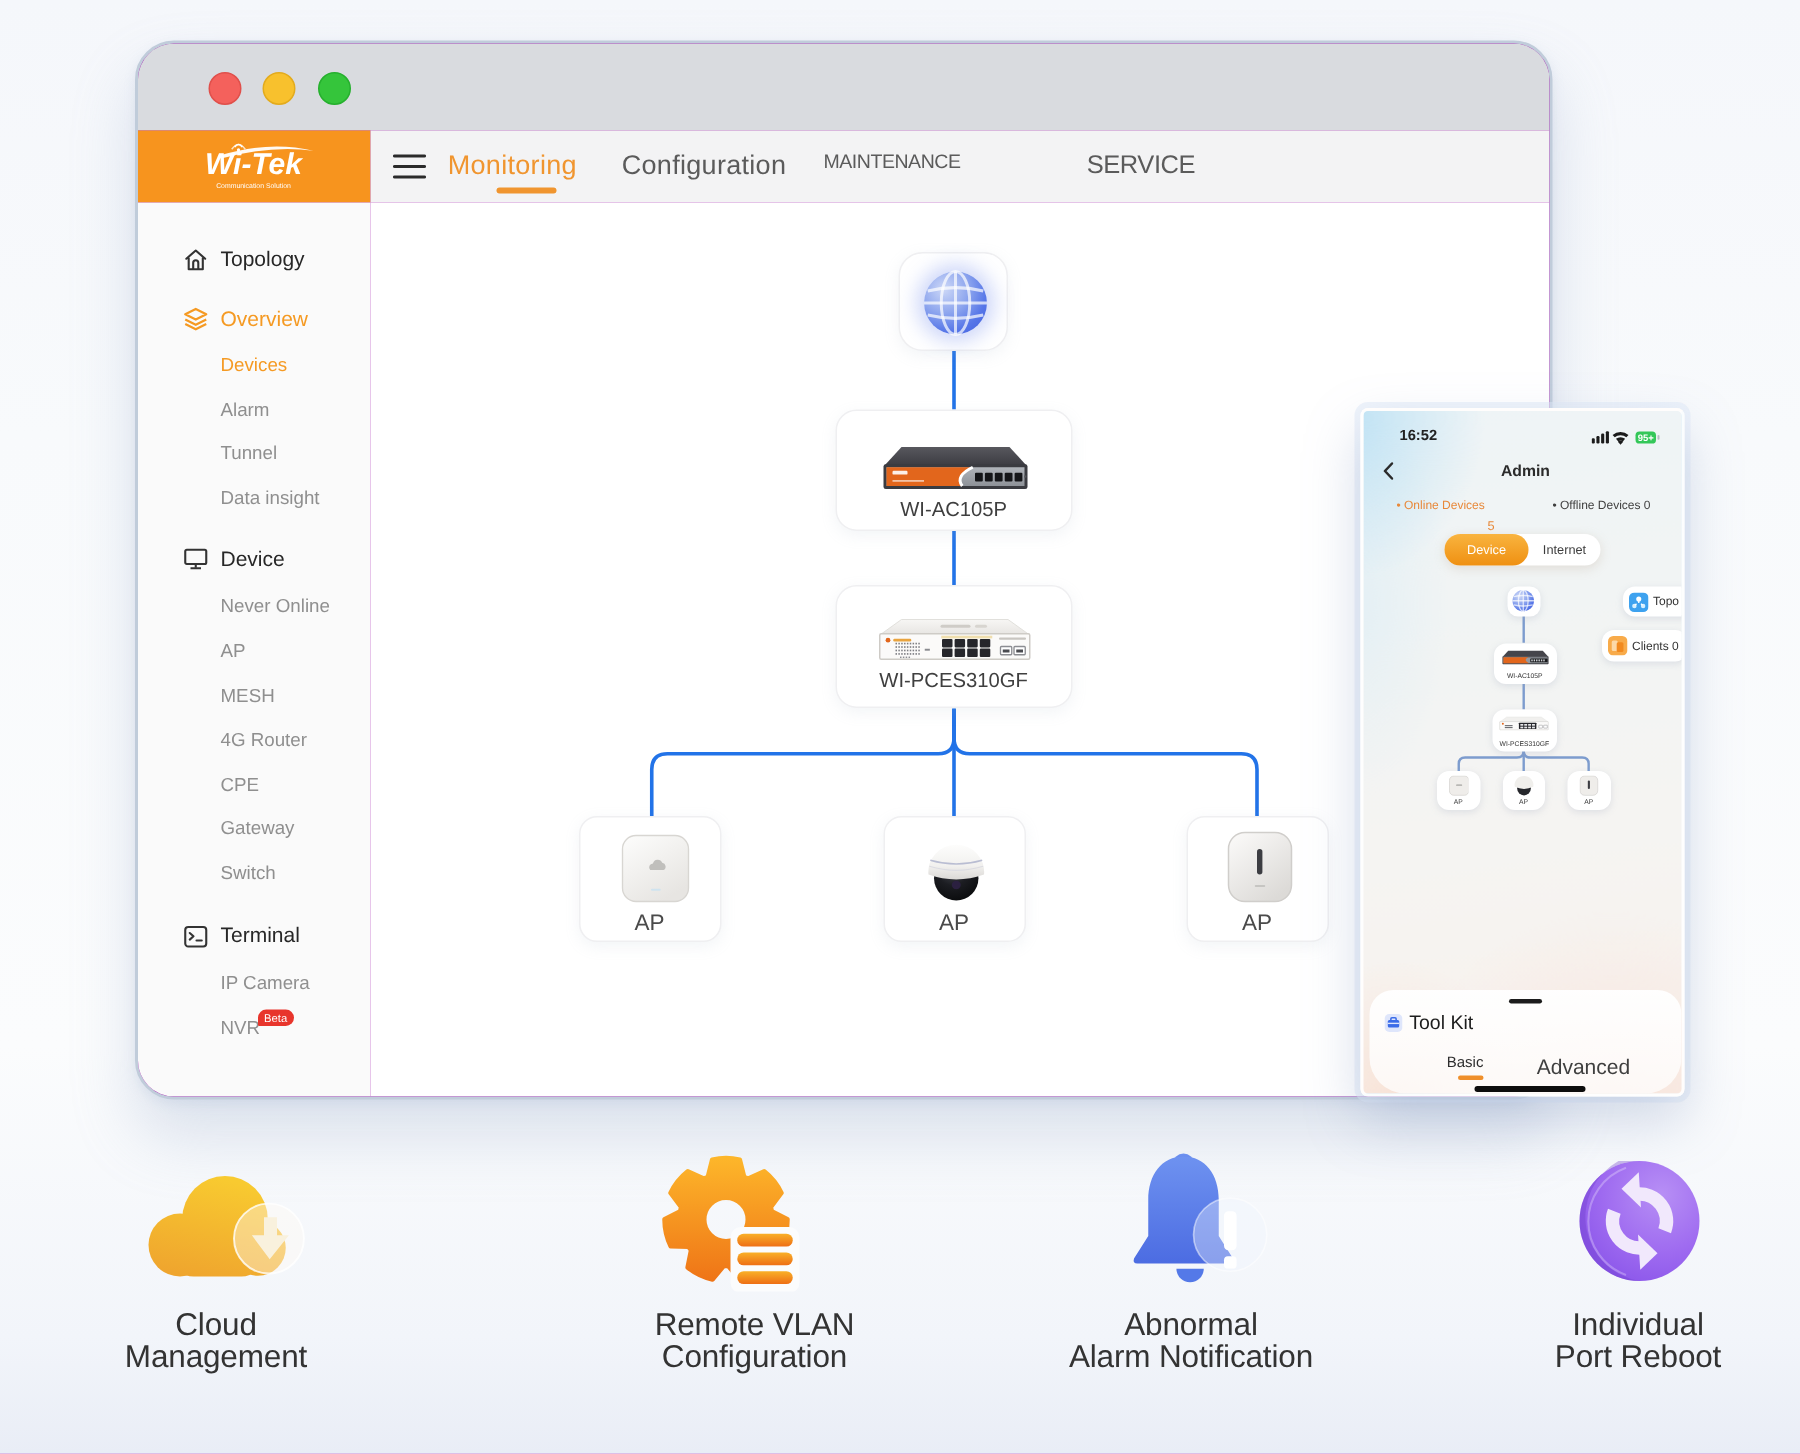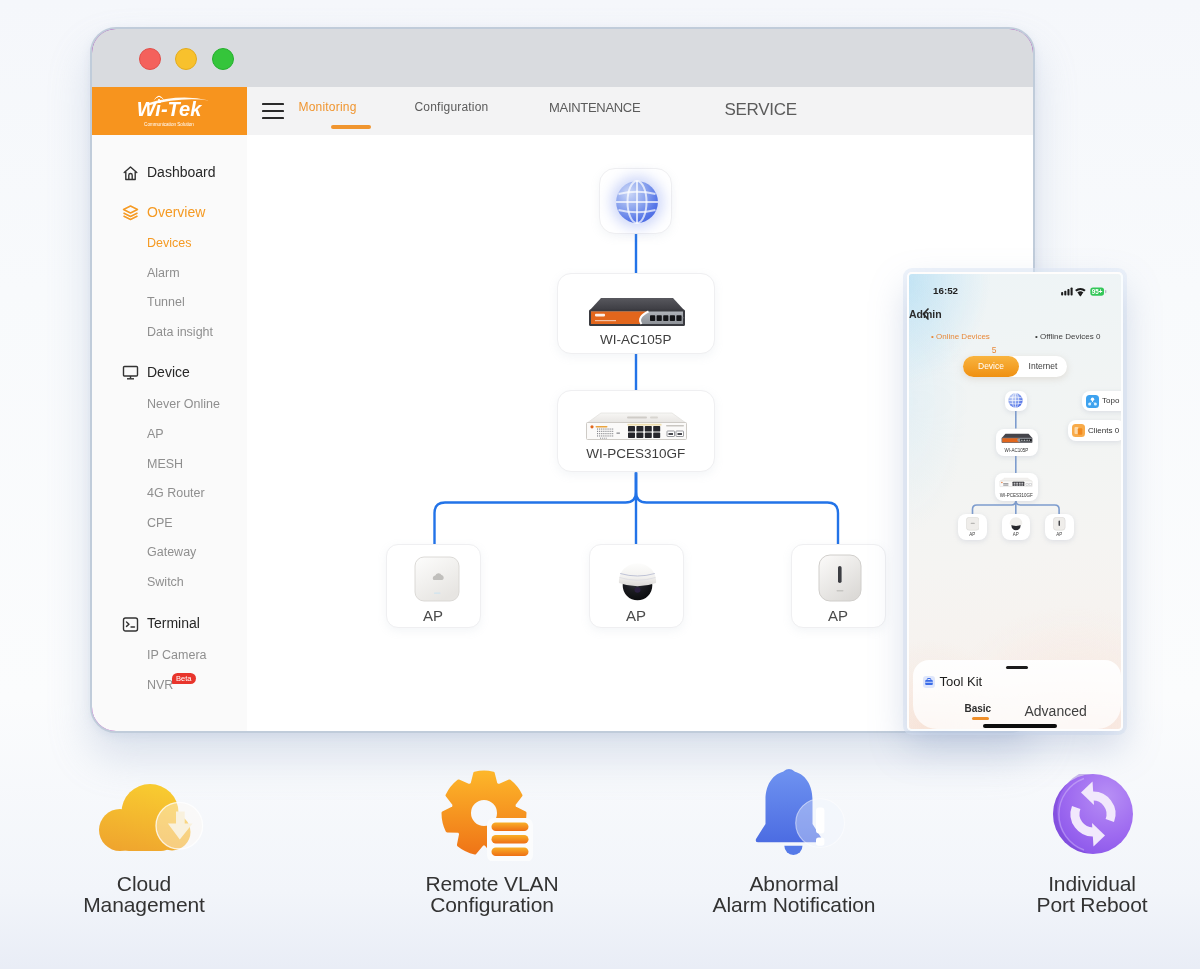--- a/index.html
+++ b/index.html
@@ -10,21 +10,21 @@
 .window{position:absolute;left:90px;top:27px;width:945px;height:706px;border-radius:26px;
 background:#a21caf;border:2.5px solid #c0ccda;
 box-shadow:0 24px 42px rgba(145,165,198,.30),0 3px 8px rgba(150,168,200,.16);overflow:hidden}
 .titlebar{position:absolute;left:0;top:0;right:0;height:58px;background:#d9dbdf;border-radius:22px 22px 0 0}
 .dot{position:absolute;top:19px;width:22px;height:22px;border-radius:50%}
 .dot.r{left:46.5px;background:#f4615c;border:1px solid #e0504b}
 .dot.y{left:82.5px;background:#f8c12d;border:1px solid #e3ab1d}
 .dot.g{left:119.5px;background:#35c53b;border:1px solid #26b02e}
 .logo{position:absolute;left:0;top:58px;width:155px;height:47.5px;background:#f7941e;color:#fff;text-align:center}
 .topnav{position:absolute;left:155px;top:58px;right:0;height:47.5px;background:#f3f3f4}
-.nav-item{position:absolute;top:13px;font-size:12px;color:#5b5b5b;letter-spacing:.2px}
+.nav-item{position:absolute;top:13px;font-size:18px;color:#5b5b5b;letter-spacing:.2px}
 .sidebar{position:absolute;left:0;top:105.5px;width:155px;bottom:0;background:#fafafa}
 .main{position:absolute;left:155px;top:105.5px;right:0;bottom:0;background:#fff}
 .sb{position:absolute;white-space:nowrap}
 .sb.l1{font-size:14px;color:#272727;left:55px}
 .sb.l2{font-size:12.5px;color:#8f8f8f;left:55px}
 .sb.on{color:#f59a23}
 .sbicon{position:absolute;left:30px;width:17px;height:17px}
 
 .card{position:absolute;background:#fff;border:1px solid #efeff1;border-radius:14px;
 box-shadow:0 3px 10px rgba(160,170,190,.12)}
@@ -80,21 +80,21 @@
     <span class="nav-item" style="left:302px;font-size:13px;letter-spacing:-0.3px">MAINTENANCE</span>
     <span class="nav-item" style="left:477.5px;font-size:17px;letter-spacing:-0.3px">SERVICE</span>
     <div style="position:absolute;left:84px;top:38px;width:40px;height:3.5px;border-radius:2px;background:#f0952f"></div>
   </div>
 
   <div class="sidebar">
 
     <svg class="sbicon" style="top:30px" viewBox="0 0 17 17">
         <path d="M2.2 7.5 L8.5 2 L14.8 7.5 M3.8 6.8 V14.5 H13.2 V6.8 M6.8 14.5 V10.2 a1.7 1.7 0 0 1 3.4 0 V14.5" fill="none" stroke="#333" stroke-width="1.4" stroke-linejoin="round" stroke-linecap="round"></path>
       </svg>
-    <div class="sb l1" style="top:29.5px">Dashboard</div>
+    <div class="sb l1" style="top:29.5px">Topology</div>
 
     <svg class="sbicon" style="top:69.5px" viewBox="0 0 17 17">
         <g fill="none" stroke="#f59a23" stroke-width="1.5" stroke-linejoin="round">
           <path d="M1.5 5.5 L8.5 2 L15.5 5.5 L8.5 9 Z"></path>
           <path d="M1.5 9 L8.5 12.5 L15.5 9"></path>
           <path d="M1.5 12 L8.5 15.5 L15.5 12"></path>
         </g>
       </svg>
     <div class="sb l1 on" style="top:69px">Overview</div>
 
@@ -341,21 +341,21 @@
       <path d="M24.8 7.3 a5.2 5.2 0 0 0 -6.8 0 l1.7 1.9 a2.8 2.8 0 0 1 3.4 0 z"></path>
       <path d="M21.4 11.6 l2-2.2 a2.7 2.7 0 0 0 -4 0 z"></path>
     </g>
     <rect x="32.5" y="1.8" width="15.2" height="9" rx="2.9" fill="#34c759"></rect>
     <text x="40.1" y="8.9" text-anchor="middle" font-size="7" font-weight="bold" fill="#ffffff" font-family="Liberation Sans">95+</text>
     <rect x="48.8" y="4.4" width="1.5" height="3.6" rx=".75" fill="#b9bdc4"></rect>
   </svg>
   <svg style="position:absolute;left:13px;top:34px" width="7" height="12" viewBox="0 0 7 12">
       <path d="M6 1 L1.3 6 L6 11" stroke="#2b2b2b" stroke-width="1.7" fill="none" stroke-linecap="round" stroke-linejoin="round"></path>
     </svg>
-  <div style="position:absolute;left:0;top:34px;width:216px;font-size:10.5px;font-weight:bold;color:#2b2b2b">Admin</div>
+  <div style="position:absolute;left:0;top:34px;width:216px;text-align:center;font-size:10.5px;font-weight:bold;color:#2b2b2b">Admin</div>
   <div class="ph-t" style="left:22px;top:57.5px;color:#e8893a">• Online Devices</div>
   <div class="ph-t" style="left:126px;top:57.5px;color:#3f3f3f">• Offline Devices 0</div>
   <div class="ph-t" style="left:80px;top:70.5px;width:10px;text-align:center;color:#e8893a;font-size:8.5px">5</div>
   <div style="position:absolute;left:54px;top:81.5px;width:104px;height:21px;background:#fff;border-radius:10.5px;box-shadow:0 2px 7px rgba(185,165,145,.3)">
     <div style="position:absolute;left:0;top:0;width:56px;height:21px;border-radius:10.5px;background:linear-gradient(180deg,#f9b43f,#ef9012);color:#fff;font-size:8.5px;text-align:center;line-height:21px">Device</div>
     <div style="position:absolute;left:56px;top:0;width:48px;height:21px;color:#3c3c3c;font-size:8.5px;text-align:center;line-height:21px">Internet</div>
   </div>
 
   <svg style="position:absolute;left:0;top:0" width="216" height="280" viewBox="0 0 216 280" fill="none">
     <g stroke="#7d9cce" stroke-width="1.6">
@@ -477,21 +477,21 @@
 
   <div style="position:absolute;left:3.5px;top:386px;width:208px;height:69px;border-radius:16px 16px 24px 24px;background:linear-gradient(180deg,rgba(255,255,255,.95),rgba(255,255,255,.72))">
     <div style="position:absolute;left:93.5px;top:6px;width:22px;height:2.6px;border-radius:2px;background:#1c1c1c"></div>
     <svg style="position:absolute;left:10.5px;top:16px" width="12" height="12" viewBox="0 0 12 12">
       <rect width="12" height="12" rx="3.2" fill="#dfe6fb"></rect>
       <rect x="2.2" y="4" width="7.6" height="5" rx="1" fill="#3b6ce8"></rect>
       <rect x="4.2" y="2.5" width="3.6" height="2" rx=".8" fill="none" stroke="#3b6ce8" stroke-width="1"></rect>
       <rect x="2.2" y="5.8" width="7.6" height=".9" fill="#dfe6fb"></rect>
     </svg>
     <div style="position:absolute;left:27px;top:13.5px;font-size:13px;font-weight:normal;color:#1d1d1d">Tool Kit</div>
-    <div style="position:absolute;left:52px;top:43px;font-size:10px;font-weight:bold;color:#2e2e2e">Basic</div>
+    <div style="position:absolute;left:52px;top:43px;font-size:10px;font-weight:normal;color:#2e2e2e">Basic</div>
     <div style="position:absolute;left:59.5px;top:57px;width:16.5px;height:2.6px;border-radius:1.5px;background:#ef8f2a"></div>
     <div style="position:absolute;left:112px;top:43px;font-size:14px;color:#3f3f3f">Advanced</div>
     <div style="position:absolute;left:70px;top:64px;width:74px;height:4.2px;border-radius:2.5px;background:#0d0d0d"></div>
   </div>
 </div>
 
 <div id="features">
 
   <svg style="position:absolute;left:85px;top:777px" width="122" height="80" viewBox="0 0 122 80">
     <defs>
@@ -521,21 +521,21 @@
         <stop offset="0" stop-color="#f9b028"></stop>
           <stop offset="1" stop-color="#ee6f15"></stop>
       </linearGradient>
     </defs>
     <path fill="url(#gr1)" stroke="url(#gr1)" stroke-width="3" stroke-linejoin="round" fill-rule="evenodd" d="M58.1 17.5 L55.2 6.1 A41.0 41.0 0 0 0 36.8 6.1 L33.9 17.5 A31.0 31.0 0 0 0 31.2 18.7 L20.5 13.9 A41.0 41.0 0 0 0 9.0 28.3 L16.1 37.7 A31.0 31.0 0 0 0 15.5 40.5 L5.0 45.9 A41.0 41.0 0 0 0 9.1 63.9 L20.9 64.2 A31.0 31.0 0 0 0 22.7 66.5 L20.4 78.0 A41.0 41.0 0 0 0 37.0 86.0 L44.5 77.0 A31.0 31.0 0 0 0 47.5 77.0 L55.0 86.0 A41.0 41.0 0 0 0 71.6 78.0 L69.3 66.5 A31.0 31.0 0 0 0 71.1 64.2 L82.9 63.9 A41.0 41.0 0 0 0 87.0 45.9 L76.5 40.5 A31.0 31.0 0 0 0 75.9 37.7 L83.0 28.3 A41.0 41.0 0 0 0 71.5 13.9 L60.8 18.7 A31.0 31.0 0 0 0 58.1 17.5 Z M60.5 46.0 A14.5 14.5 0 1 1 31.5 46.0 A14.5 14.5 0 1 1 60.5 46.0 Z"></path>
     <rect x="49" y="51" width="46" height="44" rx="7" fill="#fbfcfd"></rect>
     <rect x="53.5" y="55.5" width="37" height="8.5" rx="4.25" fill="url(#gr2)"></rect>
     <rect x="53.5" y="68" width="37" height="8.5" rx="4.25" fill="url(#gr2)"></rect>
     <rect x="53.5" y="80.5" width="37" height="8.5" rx="4.25" fill="url(#gr2)"></rect>
   </svg>
-  <div class="feat" style="left:372px;top:873px">Remote VLAN<br>Configuration</div>
+  <div class="feat" style="left:383px;top:873px">Remote VLAN<br>Configuration</div>
 
   <svg style="position:absolute;left:745px;top:765px" width="110" height="95" viewBox="0 0 110 95">
     <defs>
       <linearGradient id="bel" x1="0" y1="0" x2="0" y2="1">
         <stop offset="0" stop-color="#6e92f0"></stop>
           <stop offset="1" stop-color="#4c6ce2"></stop>
       </linearGradient>
     </defs>
     <circle cx="44" cy="11" r="7" fill="url(#bel)"></circle>
     <path d="M44 6 C29.5 6 20.5 18 20.5 35 V59 L11 74 Q10 77.3 13.2 77.3 H74.8 Q78 77.3 77 74 L67.5 59 V35 C67.5 18 58.5 6 44 6 Z" fill="url(#bel)"></path>

